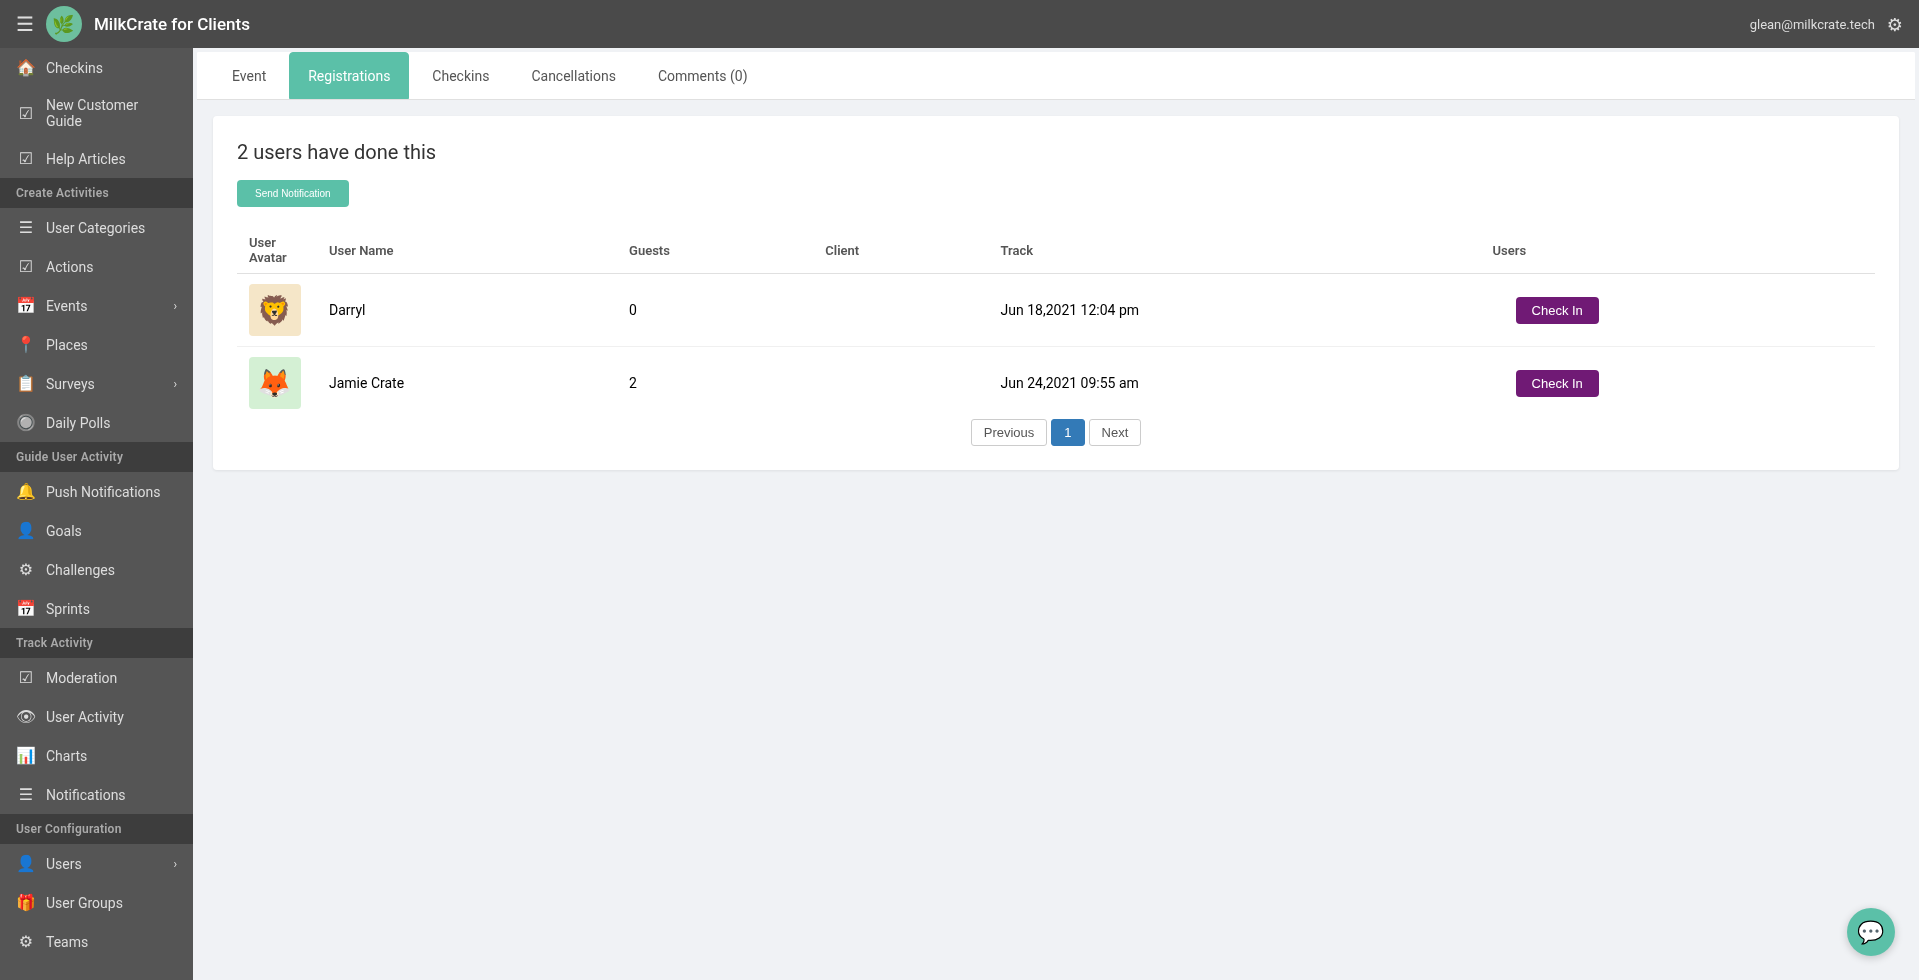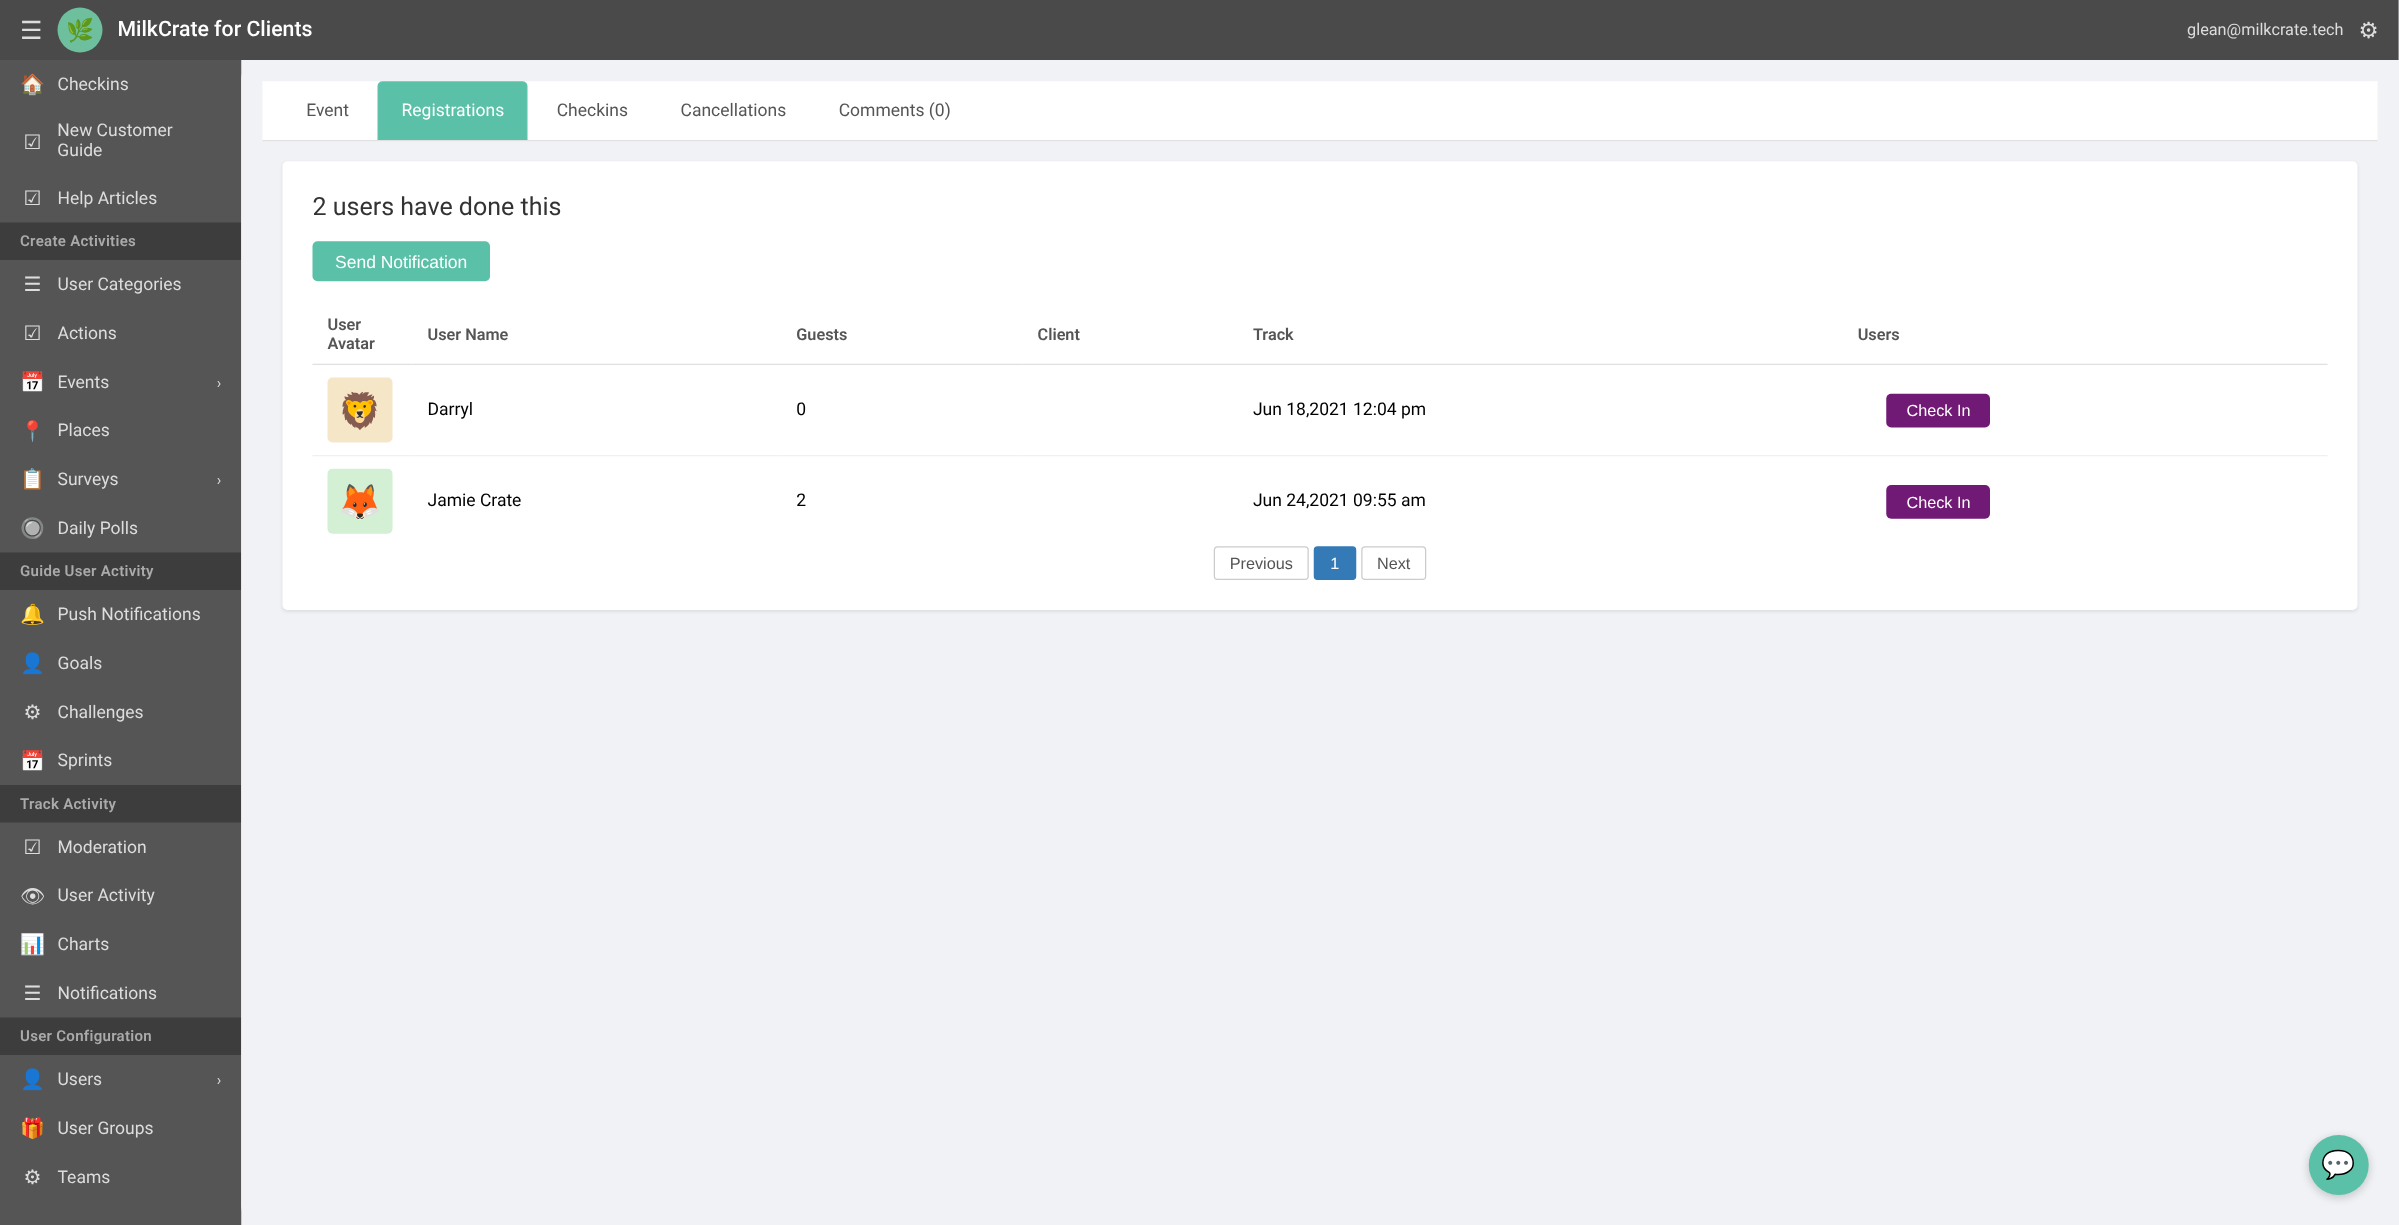--- a/index.html
+++ b/index.html
@@ -35,21 +35,21 @@
     }
     .sidebar-item .icon { font-size: 16px; width: 20px; text-align: center; }
     .sidebar-item .arrow { margin-left: auto; font-size: 12px; }
 
     .sidebar-section {
       background: #3d3d3d; color: #aaa; font-size: 12px; font-weight: 600;
       padding: 8px 16px; text-transform: none; letter-spacing: 0.02em;
     }
 
     
-    .main-content { flex: 1; overflow-y: auto; background: #f0f2f5; padding: 17px; border-radius: 15px; }
+    .main-content { flex: 1; overflow-y: auto; background: #f0f2f5; padding: 4px; border-radius: 15px; }
 
     
     .tabs-bar {
       display: flex; align-items: center; background: #fff; border-bottom: 1px solid #e0e0e0;
       padding: 0 16px; gap: 4px; height: 48px;
     }
     .tab {
       padding: 8px 18px; cursor: pointer; font-size: 14px; color: #555;
       border: 1px solid transparent; border-radius: 4px 4px 0 0;
       height: 100%; display: flex; align-items: center;
@@ -61,21 +61,21 @@
     
     .content-card {
       margin: 16px; background: #fff; border-radius: 4px;
       box-shadow: 0 1px 3px rgba(0,0,0,0.08); padding: 24px;
     }
 
     .users-count { font-size: 20px; font-weight: 400; color: #333; margin-bottom: 16px; }
 
     .send-notif-btn {
       background: #5bc0a8; color: #fff; border: none; border-radius: 4px;
-      padding: 8px 18px; font-size: 14px; cursor: pointer; margin-bottom: 20px;
+      padding: 8px 18px; font-size: 10px; cursor: pointer; margin-bottom: 20px;
     }
 
     
     .reg-table { width: 100%; border-collapse: collapse; }
     .reg-table th {
       text-align: left; padding: 8px 12px; font-size: 13px; color: #555;
       font-weight: 600; border-bottom: 1px solid #e0e0e0;
     }
     .reg-table td {
       padding: 10px 12px; border-bottom: 1px solid #f0f0f0; vertical-align: middle;

